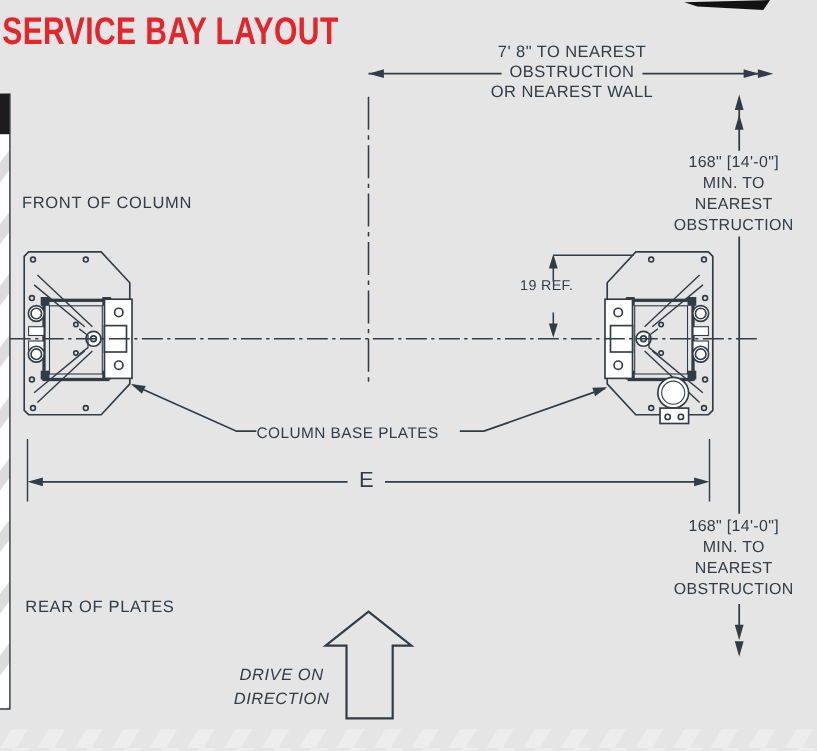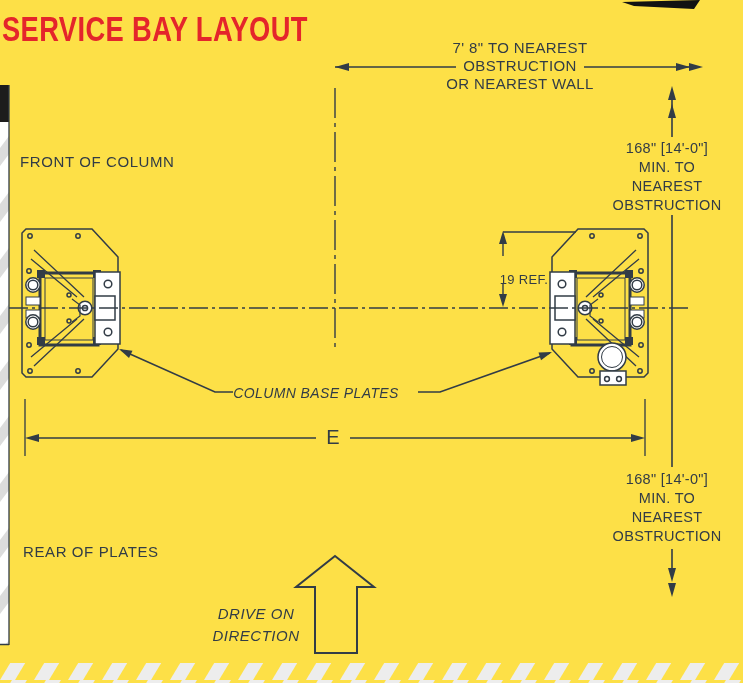--- a/index.html
+++ b/index.html
@@ -1,33 +1,33 @@
 <!DOCTYPE html>
 <html><head>
 <meta charset="utf-8">
 <style>
   html,body{margin:0;padding:0;background:#fff;}
-  .canvas{position:relative;width:743px;height:683px;background:#fde047;overflow:hidden;
+  .canvas{position:relative;width:743px;height:683px;background:#e5e5e5;overflow:hidden;
           font-family:"Liberation Sans",sans-serif;}
   svg{position:absolute;left:0;top:0;}
   .lbl{position:absolute;color:#323c46;white-space:nowrap;
        font-family:"Liberation Sans",sans-serif;}
   .title{left:2px;top:9px;font-size:35px;font-weight:900;letter-spacing:0.5px;
          transform:scaleX(0.78);transform-origin:0 0;color:#e4252b;}
   .side-label{font-size:15px;letter-spacing:0.6px;}
-  .front{left:20px;top:153px;}
+  .front{left:20px;top:176px;}
   .rear{left:23px;top:543px;}
   .center{transform:translateX(-50%);text-align:center;}
   .topdim{left:520px;top:39px;font-size:15px;line-height:18px;letter-spacing:0.4px;}
   .rdim{font-size:14.5px;line-height:19px;letter-spacing:0.3px;}
   .rtop{left:667px;top:139px;}
   .rbottom{left:667px;top:470px;}
-  .cbp{left:316px;top:385px;font-size:14px;letter-spacing:0.4px;font-style:italic;}
+  .cbp{left:316px;top:385px;font-size:14px;letter-spacing:0.4px;}
   .edim{left:333px;top:426px;font-size:20px;}
-  .ref19{left:497px;top:272px;font-size:13px;letter-spacing:0.3px;margin-left:27px;}
+  .ref19{left:497px;top:252px;font-size:13px;letter-spacing:0.3px;}
   .drive{left:256px;top:603px;font-size:15px;line-height:22px;letter-spacing:0.5px;font-style:italic;}
 </style>
 </head>
 <body>
 
 <div class="canvas">
 
   <svg width="743" height="683" viewBox="0 0 743 683">
     <defs>
       <pattern id="wallHatch" width="9" height="56" patternUnits="userSpaceOnUse">

